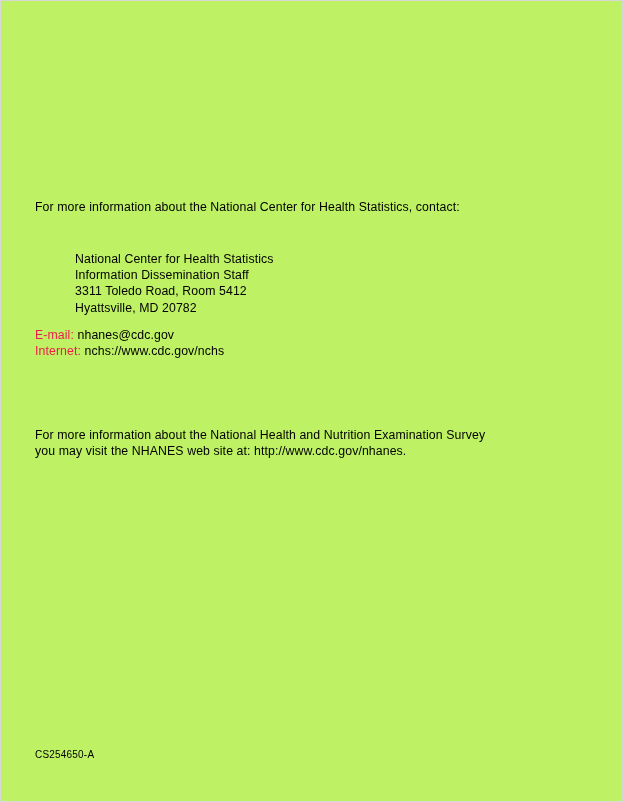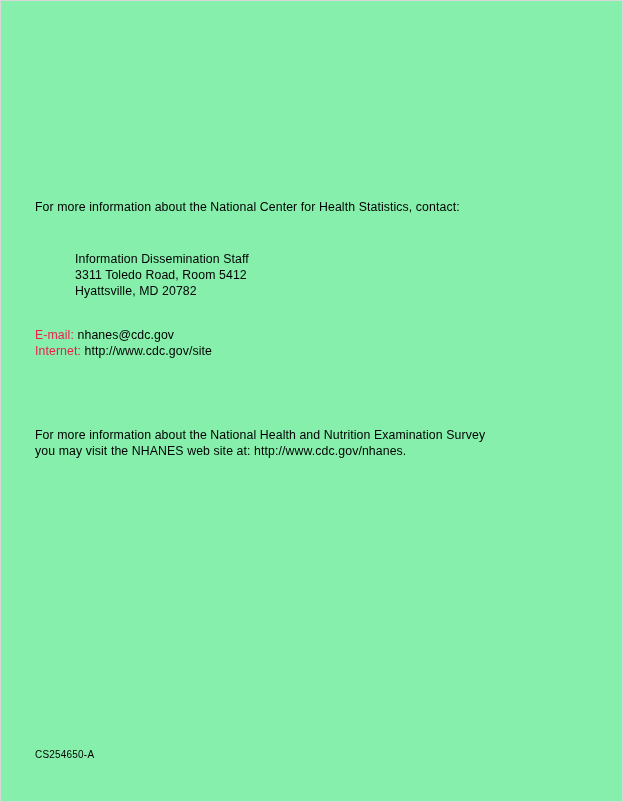--- a/index.html
+++ b/index.html
@@ -14,21 +14,21 @@
     color: #000000;
     position: relative;
     overflow: hidden;
   }
   .page {
     position: absolute;
     left: 0;
     top: 0;
     width: 623px;
     height: 802px;
-    background: #86efac;
+    background: #bef264;
     border: 1px solid #d8d8d8;
     box-sizing: border-box;
   }
   .intro-line {
     position: absolute;
     left: 34px;
     top: 186px;
     font-size: 12.3px;
     line-height: 16px;
     letter-spacing: 0.1px;
@@ -84,33 +84,34 @@
   }
 </style>
 </head>
 <body>
 
 <div class="page">
 
   <p class="intro-line">For more information about the National Center for Health Statistics, contact:</p>
 
   <div class="address-block">
+    <div>National Center for Health Statistics</div>
     <div>Information Dissemination Staff</div>
     <div>3311 Toledo Road, Room 5412</div>
     <div>Hyattsville, MD 20782</div>
   </div>
 
   <div class="contact-block">
     <div>
       <span class="contact-label">E-mail:</span>
       <span class="contact-value">nhanes@cdc.gov</span>
     </div>
     <div>
       <span class="contact-label">Internet:</span>
-      <span class="contact-value">http://www.cdc.gov/site</span>
+      <span class="contact-value">nchs://www.cdc.gov/nchs</span>
     </div>
   </div>
 
   <div class="closing-block">
     <div>For more information about the National Health and Nutrition Examination Survey</div>
     <div>you may visit the NHANES web site at: http://www.cdc.gov/nhanes.</div>
   </div>
 
   <div class="footer-code">CS254650-A</div>
 

